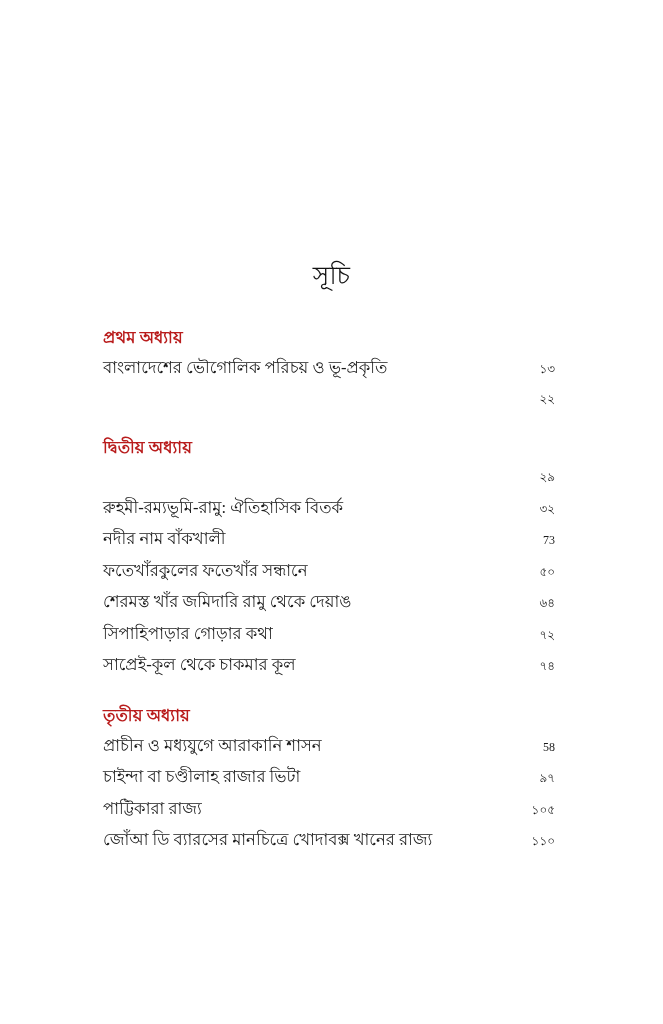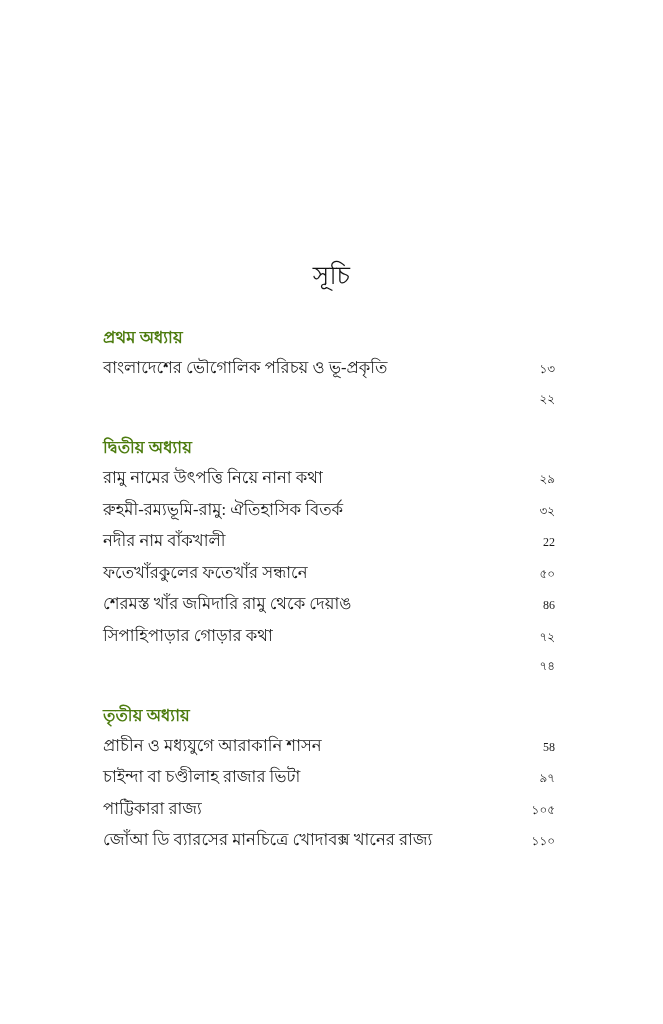--- a/index.html
+++ b/index.html
@@ -50,21 +50,21 @@
     display: block;
   }
   .chapter-section + .chapter-section {
     margin-top: 19px;
   }
 
   .chapter-heading {
     font-size: 16.5px;
     font-weight: 700;
     line-height: 30px;
-    color: #4d7c0f;
+    color: #b91c1c;
     white-space: nowrap;
     letter-spacing: 0.1px;
   }
 
   .entry-list {
     list-style: none;
     margin: 0;
     padding: 0;
   }
 
@@ -117,50 +117,50 @@
           <li class="toc-entry">
             <span class="entry-leader"></span>
             <span class="entry-page">২২</span>
           </li>
         </ul>
       </div>
       <div class="chapter-section">
         <div class="chapter-heading">দ্বিতীয় অধ্যায়</div>
         <ul class="entry-list">
           <li class="toc-entry">
-            <span class="entry-title">রামু নামের উৎপত্তি নিয়ে নানা কথা</span>
             <span class="entry-leader"></span>
             <span class="entry-page">২৯</span>
           </li>
           <li class="toc-entry">
             <span class="entry-title">রুহমী-রম্যভূমি-রামু: ঐতিহাসিক বিতর্ক</span>
             <span class="entry-leader"></span>
             <span class="entry-page">৩২</span>
           </li>
           <li class="toc-entry">
             <span class="entry-title">নদীর নাম বাঁকখালী</span>
             <span class="entry-leader"></span>
-            <span class="entry-page">22</span>
+            <span class="entry-page">73</span>
           </li>
           <li class="toc-entry">
             <span class="entry-title">ফতেখাঁরকুলের ফতেখাঁর সন্ধানে</span>
             <span class="entry-leader"></span>
             <span class="entry-page">৫০</span>
           </li>
           <li class="toc-entry">
             <span class="entry-title">শেরমস্ত খাঁর জমিদারি রামু থেকে দেয়াঙ</span>
             <span class="entry-leader"></span>
-            <span class="entry-page">86</span>
+            <span class="entry-page">৬৪</span>
           </li>
           <li class="toc-entry">
             <span class="entry-title">সিপাহিপাড়ার গোড়ার কথা</span>
             <span class="entry-leader"></span>
             <span class="entry-page">৭২</span>
           </li>
           <li class="toc-entry">
+            <span class="entry-title">সাপ্রেই-কূল থেকে চাকমার কূল</span>
             <span class="entry-leader"></span>
             <span class="entry-page">৭৪</span>
           </li>
         </ul>
       </div>
       <div class="chapter-section">
         <div class="chapter-heading">তৃতীয় অধ্যায়</div>
         <ul class="entry-list">
           <li class="toc-entry">
             <span class="entry-title">প্রাচীন ও মধ্যযুগে আরাকানি শাসন</span>

